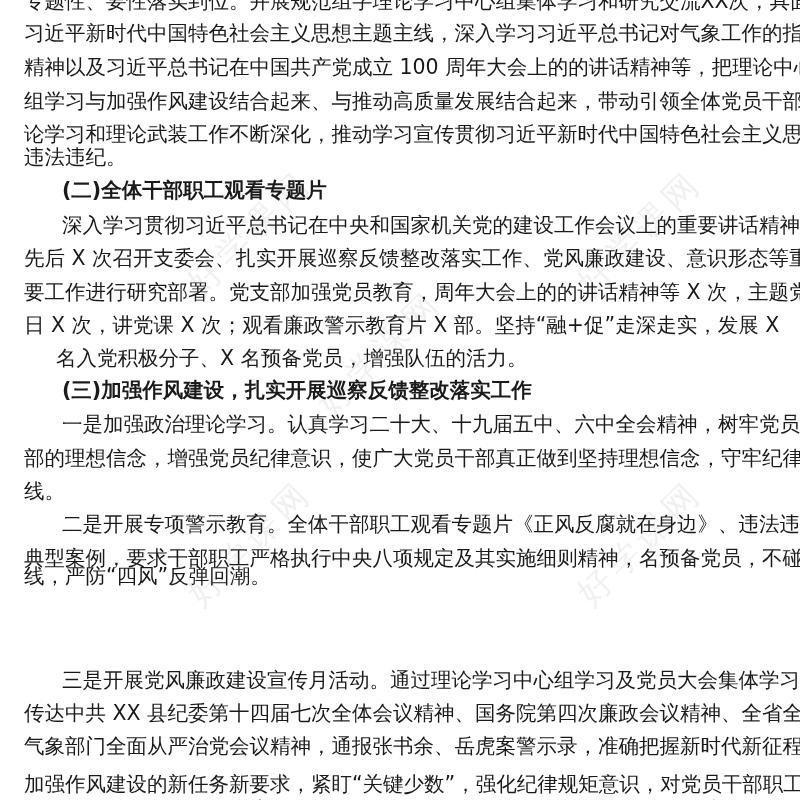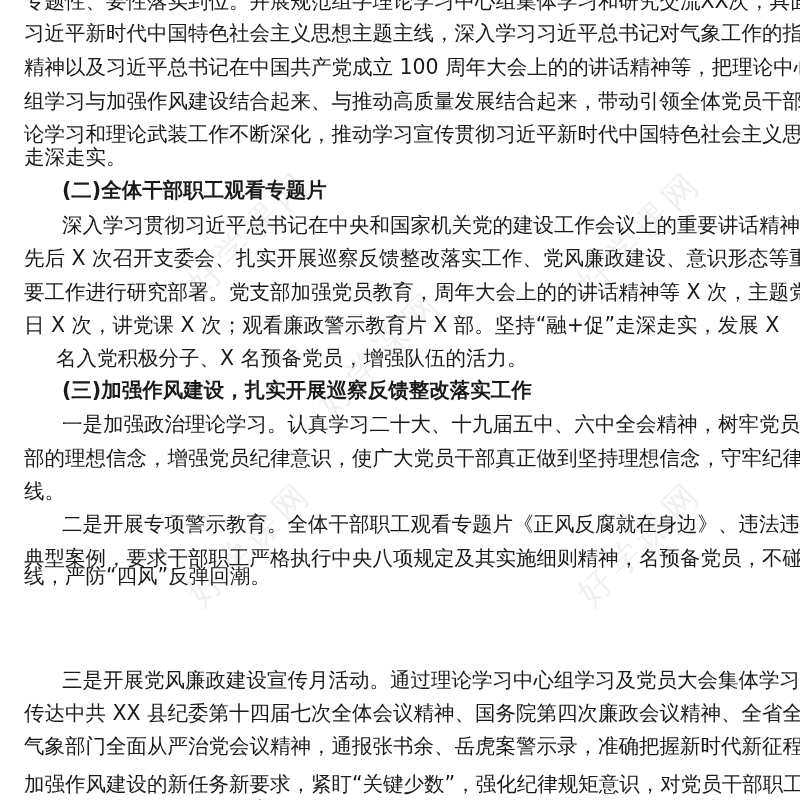--- a/index.html
+++ b/index.html
@@ -36,21 +36,21 @@
       <div class="watermark" style="left: 300px; top: 330px;">好学课网</div>
       <div class="watermark" style="left: 170px; top: 520px;">好学课网</div>
       <div class="watermark" style="left: 560px; top: 520px;">好学课网</div>
     </div>
   <div id="lines">
       <div class="line" style="top: -13px;">专题性、要性落实到位。并展规范组字理论学习中心组集体学习和研究交流XX次，具面</div>
       <div class="line" style="top: 19px;">习近平新时代中国特色社会主义思想主题主线，深入学习习近平总书记对气象工作的指示</div>
       <div class="line" style="top: 53px;">精神以及习近平总书记在中国共产党成立 100 周年大会上的的讲话精神等，把理论中心</div>
       <div class="line" style="top: 87px;">组学习与加强作风建设结合起来、与推动高质量发展结合起来，带动引领全体党员干部理</div>
       <div class="line" style="top: 120px;">论学习和理论武装工作不断深化，推动学习宣传贯彻习近平新时代中国特色社会主义思想</div>
-      <div class="line last" style="top: 143px;">走深走实。</div>
+      <div class="line last" style="top: 143px;">违法违纪。</div>
       <div class="line heading" style="top: 176px;">(二)全体干部职工观看专题片</div>
       <div class="line indent" style="top: 211px;">深入学习贯彻习近平总书记在中央和国家机关党的建设工作会议上的重要讲话精神，</div>
       <div class="line" style="top: 244px;">先后 X 次召开支委会、扎实开展巡察反馈整改落实工作、党风廉政建设、意识形态等重</div>
       <div class="line" style="top: 278px;">要工作进行研究部署。党支部加强党员教育，周年大会上的的讲话精神等 X 次，主题党</div>
       <div class="line" style="top: 311px;">日 X 次，讲党课 X 次；观看廉政警示教育片 X 部。坚持“融+促”走深走实，发展 X</div>
       <div class="line last" style="top: 344px; margin-left: 32px;">名入党积极分子、X 名预备党员，增强队伍的活力。</div>
       <div class="line heading" style="top: 376px;">(三)加强作风建设，扎实开展巡察反馈整改落实工作</div>
       <div class="line indent" style="top: 410px;">一是加强政治理论学习。认真学习二十大、十九届五中、六中全会精神，树牢党员干</div>
       <div class="line" style="top: 444px;">部的理想信念，增强党员纪律意识，使广大党员干部真正做到坚持理想信念，守牢纪律底</div>
       <div class="line last" style="top: 477px;">线。</div>

